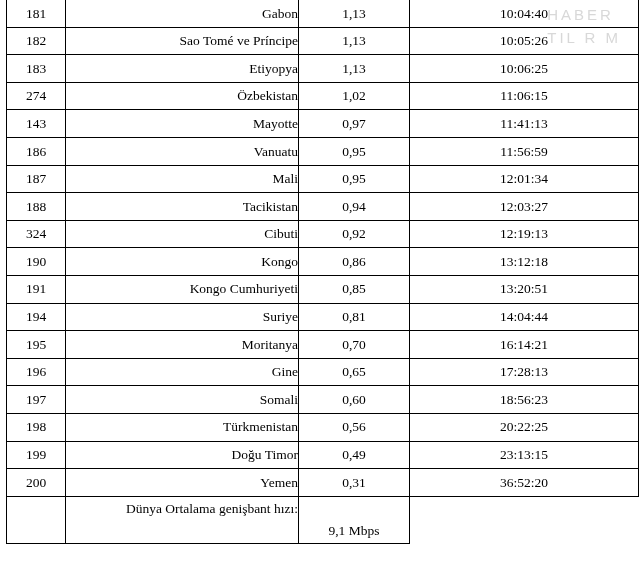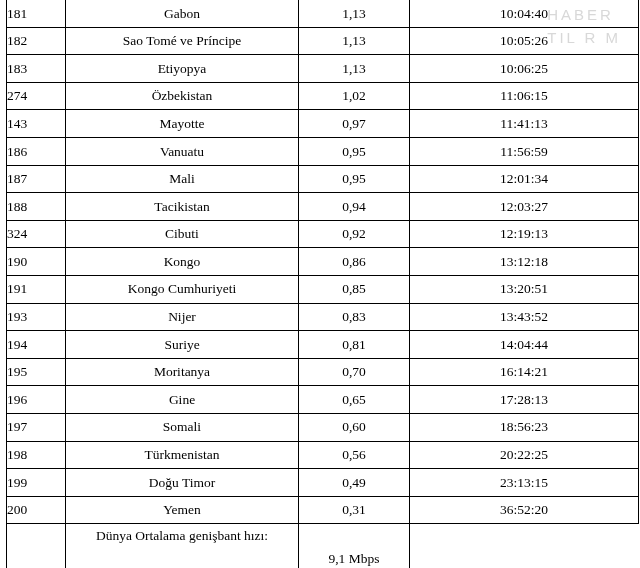--- a/index.html
+++ b/index.html
@@ -31,26 +31,26 @@
     border: 1px solid #000000;
     height: 26.6px;
     vertical-align: middle;
     font-size: 13.5px;
     color: #000000;
     padding: 0;
     line-height: 1.15;
   }
   td.rank {
     width: 58px;
-    text-align: left;
+    text-align: center;
     padding-left: 2px;
   }
   td.name {
     width: 232px;
-    text-align: center;
+    text-align: right;
     padding-left: 8px;
   }
   td.speed {
     width: 110px;
     text-align: center;
     margin-top: 24px;
   }
   td.time {
     width: 228px;
     text-align: center;
@@ -161,26 +161,20 @@
         <td class="speed">0,86</td>
         <td class="time">13:12:18</td>
       </tr>
       <tr>
         <td class="rank">191</td>
         <td class="name">Kongo Cumhuriyeti</td>
         <td class="speed">0,85</td>
         <td class="time">13:20:51</td>
       </tr>
       <tr>
-        <td class="rank">193</td>
-        <td class="name">Nijer</td>
-        <td class="speed">0,83</td>
-        <td class="time">13:43:52</td>
-      </tr>
-      <tr>
         <td class="rank">194</td>
         <td class="name">Suriye</td>
         <td class="speed">0,81</td>
         <td class="time">14:04:44</td>
       </tr>
       <tr>
         <td class="rank">195</td>
         <td class="name">Moritanya</td>
         <td class="speed">0,70</td>
         <td class="time">16:14:21</td>

